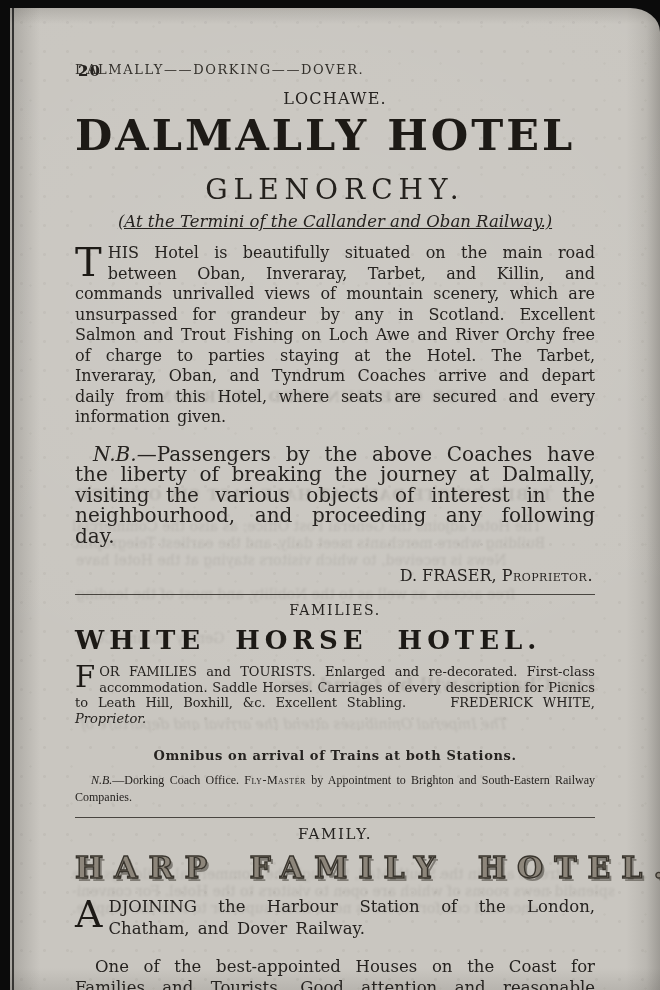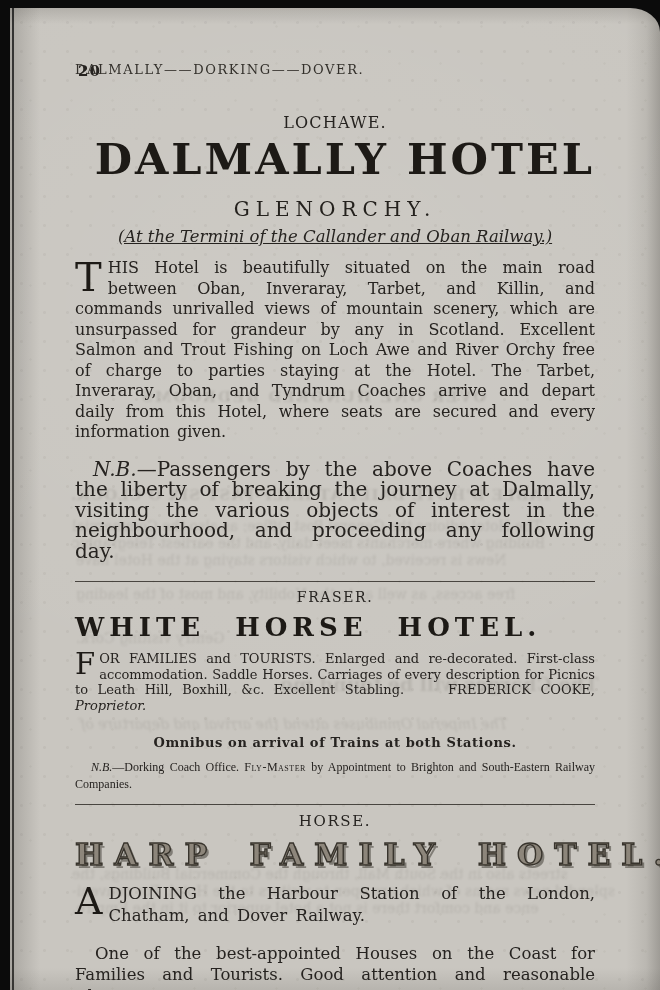--- a/index.html
+++ b/index.html
@@ -48,27 +48,27 @@
   }
   .content {
     position: absolute; left: 65px; top: 0;
     width: 520px; z-index: 2;
   }
   
   .header-row { position: relative; margin-top: 54px; height: 19px; }
   .page-num { position: absolute; left: 3px; top: 0; font-size: 15px; font-weight: bold; letter-spacing: 1px; }
   .running-head { text-align: left; font-size: 13px; letter-spacing: 1.6px; color: #33302b; }
   
-  .loc1 { margin-top: 32px; text-align: center; font-size: 16px; letter-spacing: 1.2px; }
+  .loc1 { margin-top: 8px; text-align: center; font-size: 16px; letter-spacing: 1.2px; }
   .title1 {
-    margin-top: 4px; text-align: right;
+    margin-top: 4px; text-align: left;
     font-size: 43px; line-height: 46px; font-weight: bold;
     letter-spacing: 3px; white-space: nowrap; color: #1d1a16;
   }
-  .sub1 { margin-top: 15px; text-align: center; font-size: 20px; letter-spacing: 6px; color: #24211d; }
+  .sub1 { margin-top: 15px; text-align: center; font-size: 28px; letter-spacing: 6px; color: #24211d; }
   .tagline { margin-top: 6px; text-align: center; font-style: italic; font-size: 16.5px; text-decoration: underline; }
   .body1 { margin-top: 12px; font-size: 16px; line-height: 20.5px; text-align: justify; word-spacing: 2px; }
   .dropcap { float: left; font-size: 40px; line-height: 34px; margin: 2px 6px 0 0; font-weight: 400; color: #1d1a16; }
   .nb { margin-top: 12px; font-size: 20px; line-height: 20.5px; text-align: justify; text-indent: 18px; word-spacing: 1.5px; }
   .nb-label { font-style: italic; }
   .sig1 { margin-top: 4px; text-align: right; font-size: 16px; padding-right: 2px; }
   .sc { font-variant: small-caps; letter-spacing: 0.5px; }
   .divider { border: none; border-top: 1.4px solid rgba(40,36,31,0.8); margin: 9px 0 0 0; }
   
   .loc2 { margin-top: 7px; text-align: center; font-size: 14px; letter-spacing: 1.6px; }
@@ -126,36 +126,37 @@
         <div class="running-head">DALMALLY——DORKING——DOVER.</div>
       </div>
 
       <div>
         <div class="loc1">LOCHAWE.</div>
         <div class="title1">DALMALLY HOTEL</div>
         <div class="sub1">GLENORCHY.</div>
         <div class="tagline">(At the Termini of the Callander and Oban Railway.)</div>
         <p class="body1"><span class="dropcap">T</span><span>HIS Hotel is beautifully situated on the main road between Oban, Inveraray, Tarbet, and Killin, and commands unrivalled views of mountain scenery, which are unsurpassed for grandeur by any in Scotland.  Excellent Salmon and Trout Fishing on Loch Awe and River Orchy free of charge to parties staying at the Hotel.  The Tarbet, Inveraray, Oban, and Tyndrum Coaches arrive and depart daily from this Hotel, where seats are secured and every information given.</span></p>
         <p class="nb"><span class="nb-label">N.B.</span><span>—Passengers by the above Coaches have the liberty of breaking the journey at Dalmally, visiting the various objects of interest in the neighbourhood, and proceeding any following day.</span></p>
+        <div class="sig1"><span>D. FRASER, </span><span class="sc">Proprietor.</span></div>
       </div>
 
       <hr class="divider">
 
       <div>
-        <div class="loc2">FRASER.</div>
+        <div class="loc2">FAMILIES.</div>
         <div class="title2">WHITE HORSE HOTEL.</div>
-        <p class="body2"><span class="dropcap">F</span><span>OR FAMILIES and TOURISTS.  Enlarged and re-decorated.  First-class accommodation.  Saddle Horses.  Carriages of every description for Picnics to Leath Hill, Boxhill, &amp;c.  Excellent Stabling.</span><span class="inline-gap"></span><span>FREDERICK COOKE, </span><span class="prop-ital">Proprietor.</span></p>
+        <p class="body2"><span class="dropcap">F</span><span>OR FAMILIES and TOURISTS.  Enlarged and re-decorated.  First-class accommodation.  Saddle Horses.  Carriages of every description for Picnics to Leath Hill, Boxhill, &amp;c.  Excellent Stabling.</span><span class="inline-gap"></span><span>FREDERICK WHITE, </span><span class="prop-ital">Proprietor.</span></p>
         <div class="omnibus">Omnibus on arrival of Trains at both Stations.</div>
         <p class="nb2"><span class="nb-label">N.B.</span><span>—Dorking Coach Office.  </span><span class="sc">Fly-Master</span><span> by Appointment to Brighton and South-Eastern Railway Companies.</span></p>
       </div>
 
       <hr class="divider">
 
       <div>
-        <div class="loc3">HORSE.</div>
+        <div class="loc3">FAMILY.</div>
         <div class="title3">HARP FAMILY HOTEL.</div>
         <p class="body3"><span class="dropcap">A</span><span>DJOINING the Harbour Station of the London, Chatham, and Dover Railway.</span></p>
         <p class="body3b">One of the best-appointed Houses on the Coast for Families and Tourists.  Good attention and reasonable Charges.</p>
 
       </div>
 
     </div>
   </div>
 </div>
 

